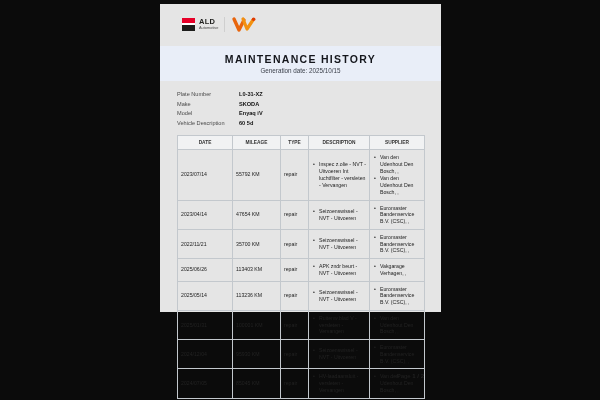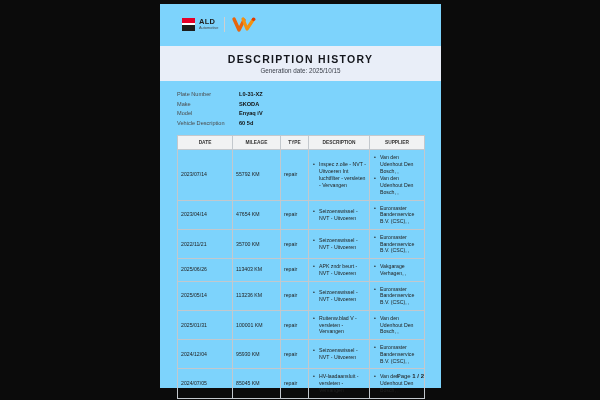--- a/index.html
+++ b/index.html
@@ -2,22 +2,22 @@
 <html><head>
 <meta charset="utf-8">
 <style>
   * { margin:0; padding:0; box-sizing:border-box; }
   html,body { background:#0b0b0b; }
   .viewport {
     position:relative; width:600px; height:400px; background:#0b0b0b;
     font-family:"Liberation Sans", sans-serif; overflow:hidden;
   }
   .page {
-    position:absolute; left:160px; top:4px; width:281px; height:384px;
-    background:#7dd3fc;
+    position:absolute; left:160px; top:4px; width:281px; height:308px;
+    background:#e5e5e5;
   }
   
   .logo-row {
     position:absolute; top:10px; left:22px; height:20px;
     display:flex; align-items:center;
   }
   .sg-square { width:13px; height:13px; display:flex; flex-direction:column; }
   .sg-red   { flex:1; background:#e60028; }
   .sg-white { height:2px; background:#ffffff; }
   .sg-black { flex:1; background:#1d1d1b; }
@@ -79,21 +79,21 @@
       </div>
       <div class="logo-divider"></div>
       <svg class="wheels-logo" width="26" height="18" viewBox="0 0 26 18">
         <path d="M3 4 L8 15 L13 5" fill="none" stroke="#e8650d" stroke-width="3.4" stroke-linecap="round" stroke-linejoin="round"></path>
         <path d="M12 4 L16 14 L22 5" fill="none" stroke="#f29111" stroke-width="3.2" stroke-linecap="round" stroke-linejoin="round"></path>
         <circle cx="22.6" cy="4.2" r="1.8" fill="#e03c00"></circle>
       </svg>
     </div>
 
     <div class="banner">
-      <div class="banner-title">DESCRIPTION HISTORY</div>
+      <div class="banner-title">MAINTENANCE HISTORY</div>
       <div class="banner-sub">Generation date: 2025/10/15</div>
     </div>
 
     <div class="details">
       <div class="detail-row">
         <div class="detail-label">Plate Number</div>
         <div class="detail-value">L0-31-XZ</div>
       </div>
       <div class="detail-row">
         <div class="detail-label">Make</div>

